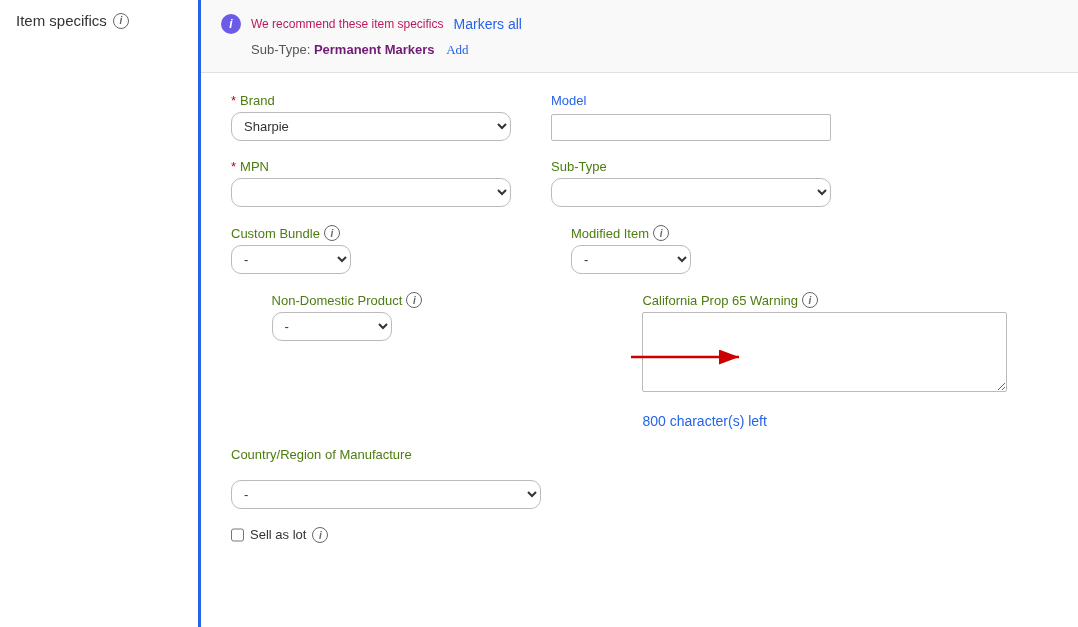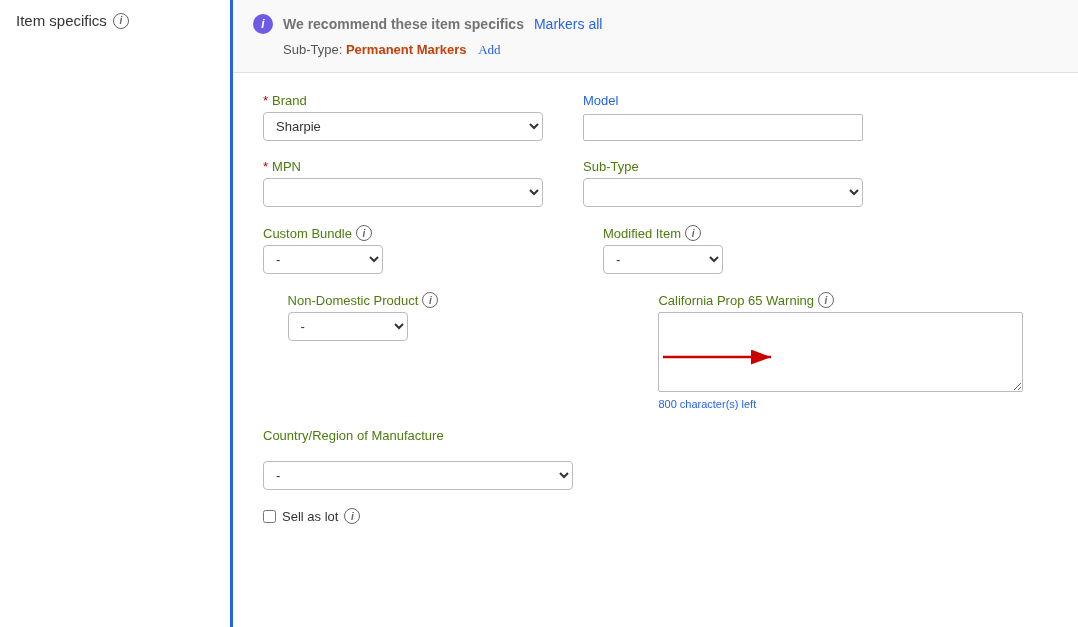--- a/index.html
+++ b/index.html
@@ -8,21 +8,21 @@
       font-size: 13px;
       background: #fff;
       color: #333;
     }
     .page-container {
       display: flex;
       width: 1078px;
       min-height: 627px;
     }
     .left-panel {
-      width: 230px;
+      width: 198px;
       padding: 12px 16px;
       flex-shrink: 0;
     }
     .left-panel-title {
       font-size: 15px;
       font-weight: normal;
       color: #333;
       display: flex;
       align-items: center;
       gap: 6px;
@@ -68,41 +68,40 @@
       height: 20px;
       border-radius: 50%;
       background: #6b5ce7;
       color: #fff;
       font-size: 12px;
       font-style: italic;
       font-weight: bold;
       flex-shrink: 0;
     }
     .recommendation-text {
-      font-size: 14px;
-      color: #737373;
-      font-weight: bold;
+      font-size: 12px;
+      color: #be185d;
     }
     .accept-all-link {
       color: #2563eb;
       text-decoration: none;
       font-size: 14px;
       cursor: pointer;
     }
     .subtype-row {
       padding-left: 30px;
       font-size: 13px;
       color: #555;
     }
     .subtype-row .subtype-label {
       color: #555;
     }
     .subtype-row .subtype-value {
       font-weight: bold;
-      color: #c2410c;
+      color: #701a75;
     }
     .subtype-row .add-link {
       color: #2563eb;
       text-decoration: none;
       margin-left: 8px;
       cursor: pointer;
       font-family: Liberation Serif, serif;
     }
     .form-area {
       padding: 20px 30px 10px 30px;
@@ -137,21 +136,21 @@
       font-size: 13px;
     }
     .field-label .field-name {
       color: #2563eb;
     }
     .field-label .field-name-plain {
       color: #4d7c0f;
     }
     select.form-select {
       border: 1px solid #bbb;
-      border-radius: 4px;
+      border-radius: 10px;
       padding: 5px 8px;
       font-size: 13px;
       background: #fff;
       color: #333;
       appearance: auto;
       cursor: pointer;
     }
     select.form-select.wide {
       width: 280px;
     }
@@ -174,27 +173,26 @@
       padding: 5px 8px;
       font-size: 13px;
       color: #333;
       resize: vertical;
     }
     textarea.form-textarea.wide {
       width: 365px;
       height: 80px;
     }
     .chars-left {
-      font-size: 11px;
+      font-size: 14px;
       color: #2563eb;
-      margin-top: 2px;
+      margin-top: 17px;
     }
     .checkbox-row {
       display: flex;
-      align-items: center;
       gap: 6px;
       margin-top: 10px;
     }
     .arrow-annotation {
       position: absolute;
       left: 390px;
       top: 40px;
       pointer-events: none;
     }
     .arrow-svg {

